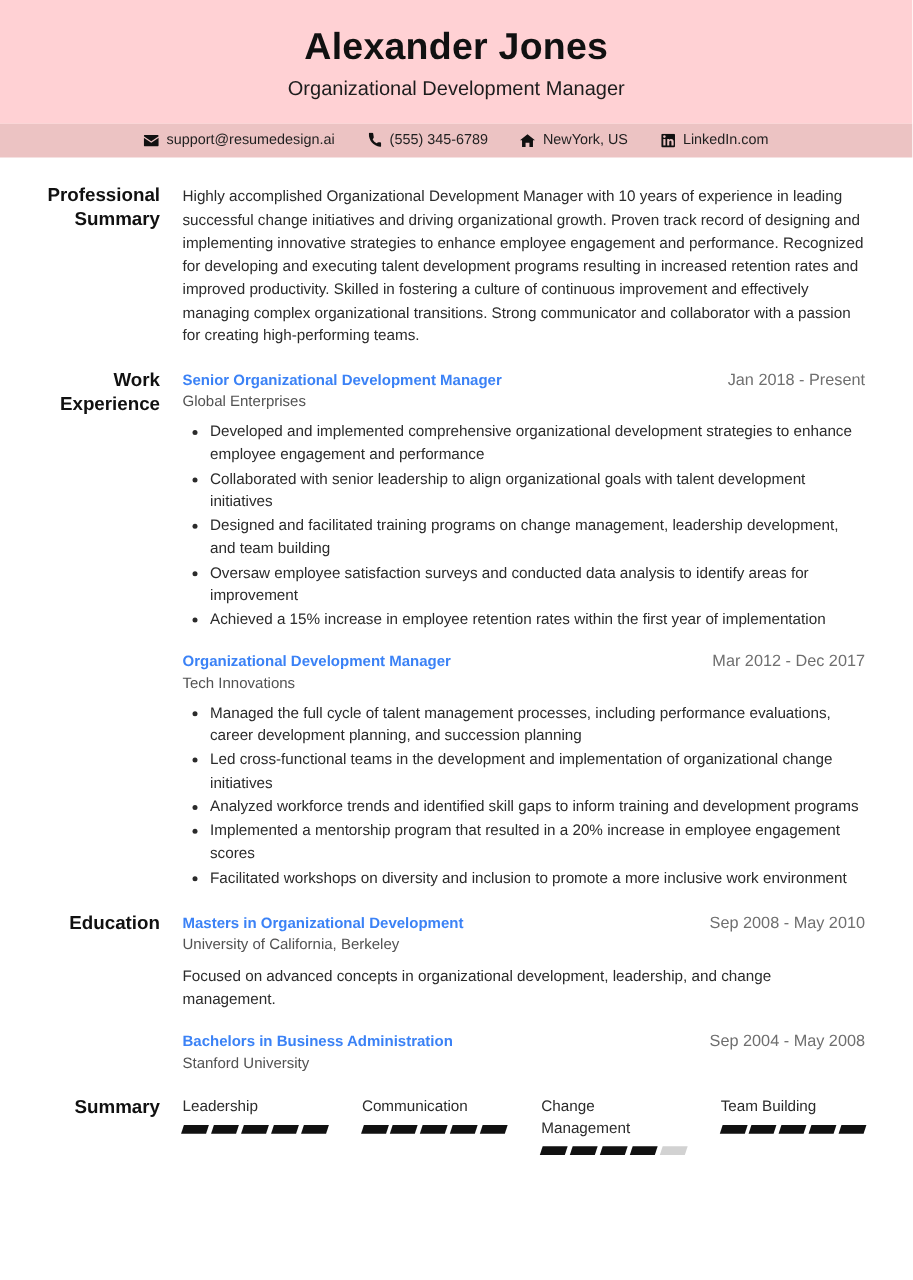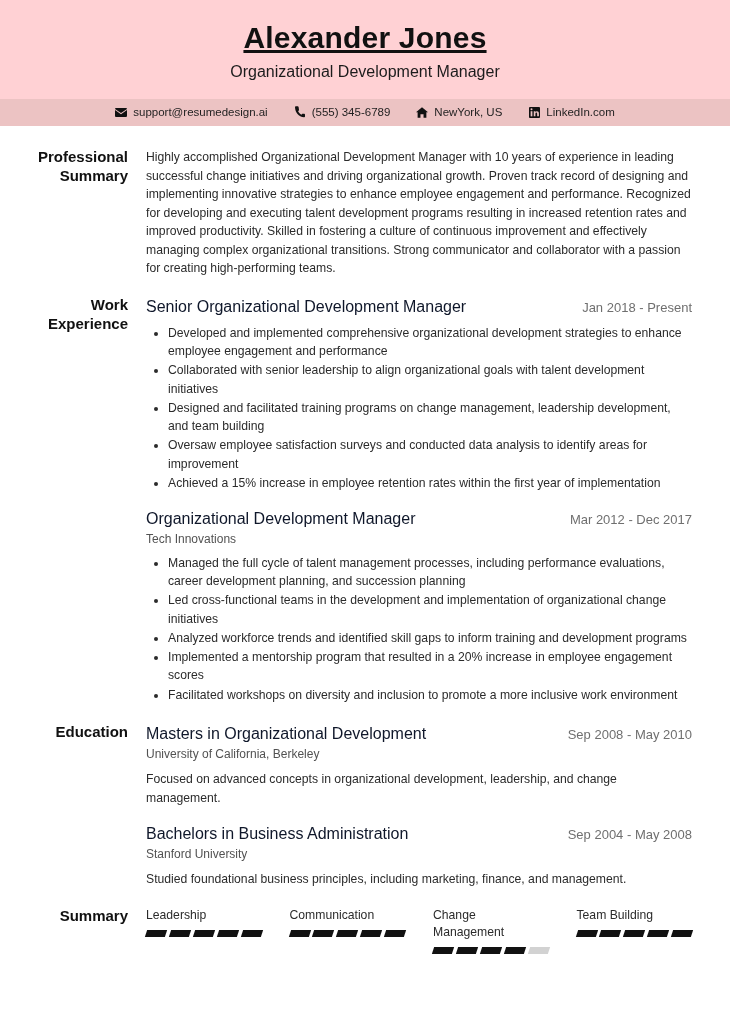--- a/index.html
+++ b/index.html
@@ -21,21 +21,20 @@
     text-align: center;
     padding: 20px 0 18px 0;
   }
   .full-name {
     font-size: 30px;
     font-weight: bold;
     color: #111111;
     letter-spacing: 0.2px;
     line-height: 1.2;
     margin: 0 0 6px 0;
-    text-decoration: underline;
   }
   .job-headline {
     font-size: 16px;
     font-weight: normal;
     color: #1c1c1c;
     line-height: 1.2;
     margin: 0;
   }
 
   .contact-band {
@@ -101,23 +100,23 @@
   
   .entry { margin-bottom: 16px; }
   .entry:last-child { margin-bottom: 0; }
   .entry-head {
     display: flex;
     align-items: baseline;
     justify-content: space-between;
     gap: 12px;
   }
   .entry-title {
-    font-size: 16px;
-    font-weight: normal;
-    color: #0f172a;
+    font-size: 12px;
+    font-weight: bold;
+    color: #3b82f6;
     line-height: 1.35;
   }
   .entry-date {
     font-size: 13px;
     color: #6f6f6f;
     white-space: nowrap;
     text-align: right;
     flex: 0 0 auto;
   }
   .entry-sub {
@@ -224,20 +223,21 @@
   </div>
 
   <div class="section">
     <div class="section-label">Work Experience</div>
     <div class="section-content" id="experience-list">
         <div class="entry">
           <div class="entry-head">
             <div class="entry-title">Senior Organizational Development Manager</div>
             <div class="entry-date">Jan 2018 - Present</div>
           </div>
+          <div class="entry-sub">Global Enterprises</div>
           <ul class="bullets">
             <li>Developed and implemented comprehensive organizational development strategies to enhance employee engagement and performance</li>
             <li>Collaborated with senior leadership to align organizational goals with talent development initiatives</li>
             <li>Designed and facilitated training programs on change management, leadership development, and team building</li>
             <li>Oversaw employee satisfaction surveys and conducted data analysis to identify areas for improvement</li>
             <li>Achieved a 15% increase in employee retention rates within the first year of implementation</li>
           </ul>
         </div>
         <div class="entry">
           <div class="entry-head">
@@ -266,21 +266,20 @@
           </div>
           <div class="entry-sub">University of California, Berkeley</div>
           <div class="entry-desc">Focused on advanced concepts in organizational development, leadership, and change management.</div>
         </div>
         <div class="entry">
           <div class="entry-head">
             <div class="entry-title">Bachelors in Business Administration</div>
             <div class="entry-date">Sep 2004 - May 2008</div>
           </div>
           <div class="entry-sub">Stanford University</div>
-          <div class="entry-desc">Studied foundational business principles, including marketing, finance, and management.</div>
         </div>
       </div>
   </div>
 
   <div class="section">
     <div class="section-label">Summary</div>
     <div class="section-content">
       <div class="skills-grid" id="skills-grid">
           <div>
             <div class="skill-name">Leadership</div>

